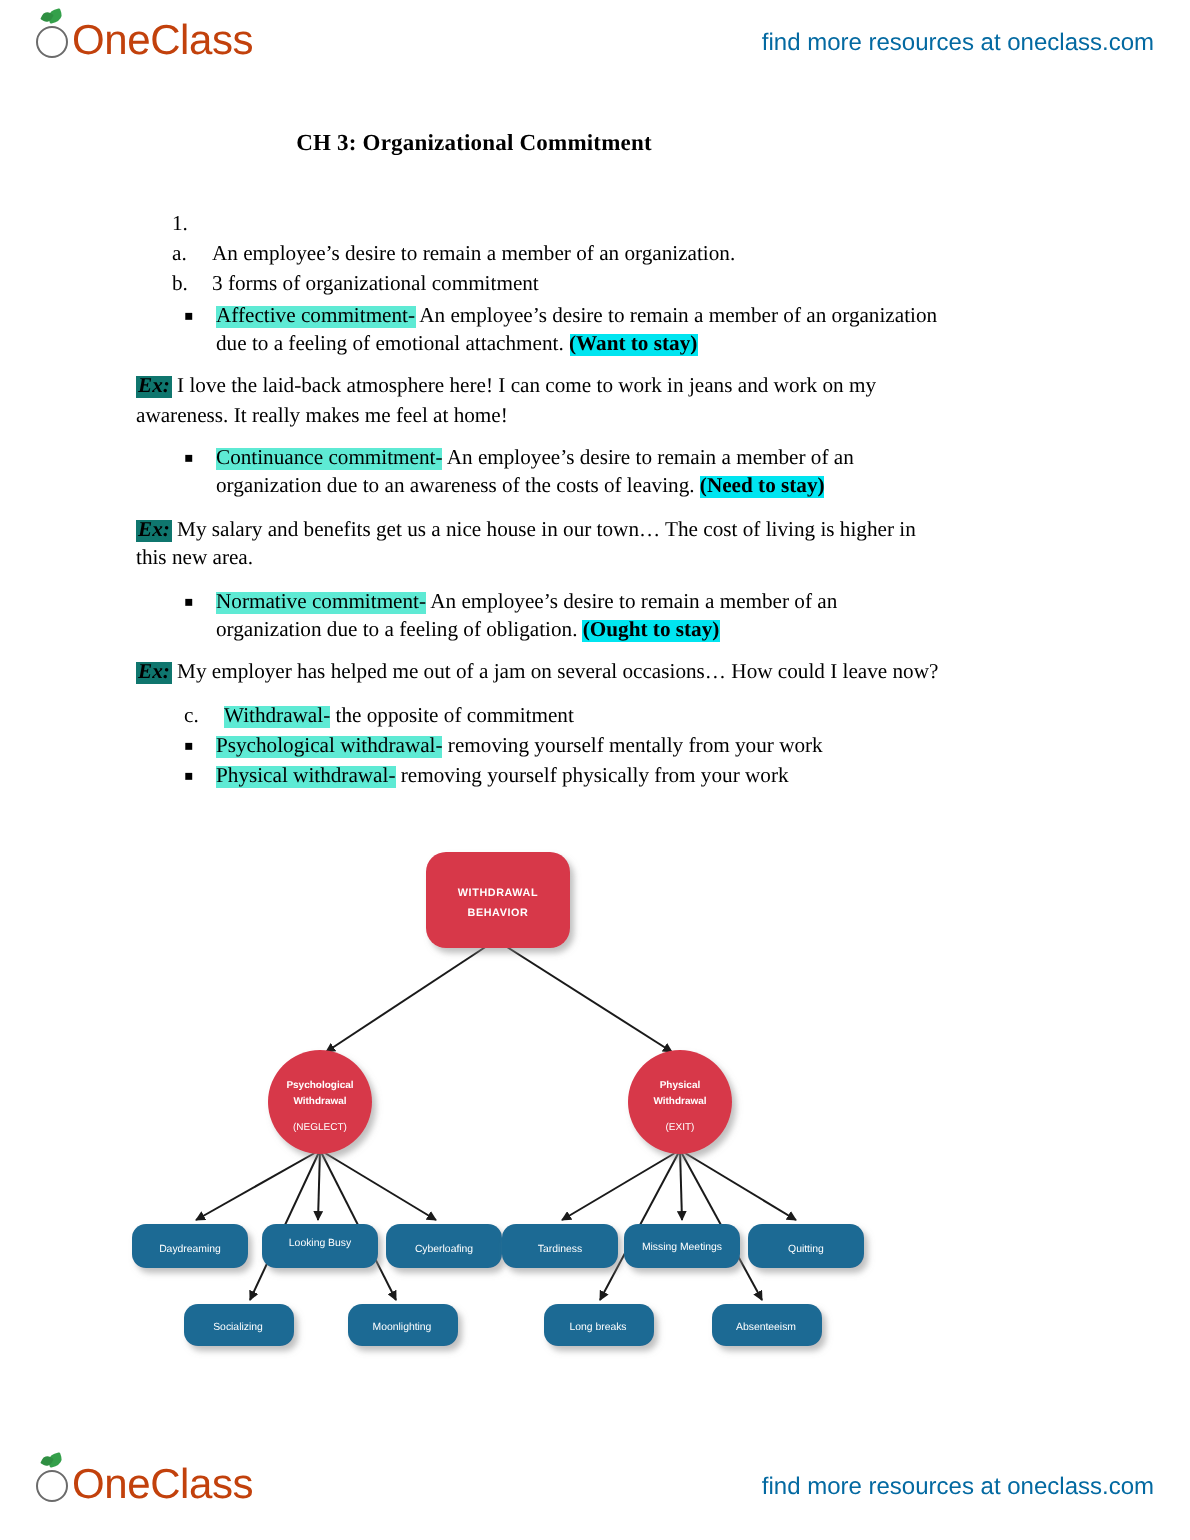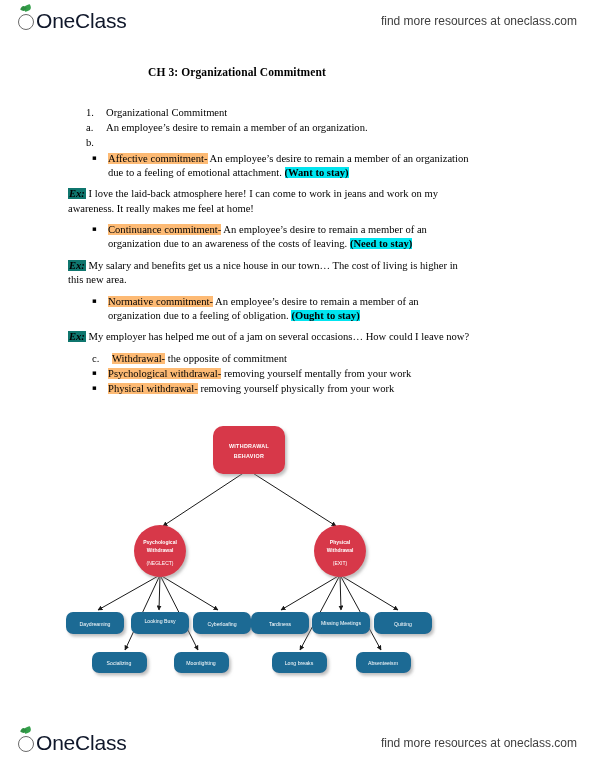--- a/index.html
+++ b/index.html
@@ -26,21 +26,21 @@
     padding: 0 18px;
   }
   .brandbar.top { top: 4px; }
   .brandbar.bottom { bottom: 10px; }
 
   .logo {
     display: flex;
     align-items: baseline;
     font-family: "Liberation Sans", sans-serif;
     font-size: 21px;
-    color: #0f172a;
+    color: #c2410c;
     letter-spacing: -0.2px;
     position: relative;
   }
   .logo .o-wrap {
     position: relative;
     display: inline-block;
     width: 17px;
   }
   .logo .o-ring {
     display: inline-block;
@@ -69,21 +69,21 @@
     height: 5px;
     background: #2f8f42;
     border-radius: 60% 10% 60% 10%;
     transform: rotate(28deg);
   }
   .logo .word { margin-left: 1px; }
 
   .tagline {
     font-family: "Liberation Sans", sans-serif;
     font-size: 12px;
-    color: #404040;
+    color: #0369a1;
     margin-left: 47px;
   }
 
   
   .doc {
     position: absolute;
     top: 58px;
     left: 0;
     width: 474px;
   }
@@ -129,21 +129,21 @@
     font-size: 10.6px;
     line-height: 1.38;
   }
   .ex-tag {
     background: #0f766e;
     font-style: italic;
     font-weight: bold;
     padding: 0 1px;
   }
 
-  .hl-yellow { background: #fdba74; }
+  .hl-yellow { background: #5eead4; }
   .hl-cyan   { background: #00e5f0; font-weight: bold; }
 
   .sq { font-family: "DejaVu Sans", sans-serif; }
 
   
   .diagram {
     position: absolute;
     top: 410px;
     left: 0;
     width: 595px;
@@ -167,30 +167,30 @@
 </div>
 
 <div class="doc">
 
   <div class="doc-title">CH 3: Organizational Commitment</div>
 
   <div class="outline">
 
     <div class="li lvl1">
       <span class="marker">1.</span>
-      <span class="body">Organizational Commitment</span>
     </div>
 
     <div class="li lvl2">
       <span class="marker">a.</span>
       <span class="body">An employee’s desire to remain a member of an organization.</span>
     </div>
 
     <div class="li lvl2">
       <span class="marker">b.</span>
+      <span class="body">3 forms of organizational commitment</span>
     </div>
 
     <div class="li lvl3">
       <span class="marker sq">▪</span>
       <span class="body"><span class="hl-yellow">Affective commitment-</span><span> An employee’s desire to remain a member of an organization due to a feeling of emotional attachment. </span><span class="hl-cyan">(Want to stay)</span></span>
     </div>
 
     <div class="ex-block">
       <span class="ex-tag">Ex:</span><span> I love the laid-back atmosphere here! I can come to work in jeans and work on my awareness. It really makes me feel at home!</span>
     </div>

